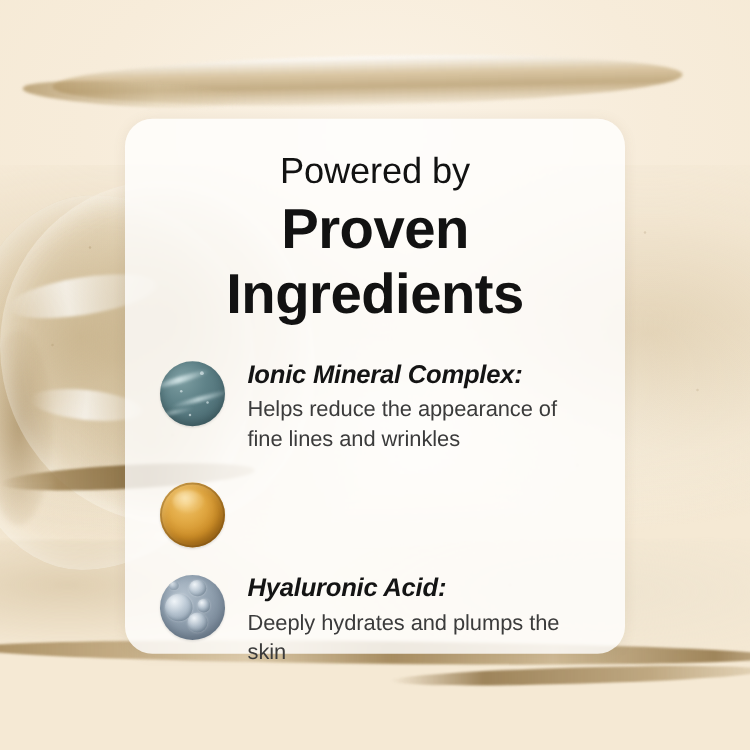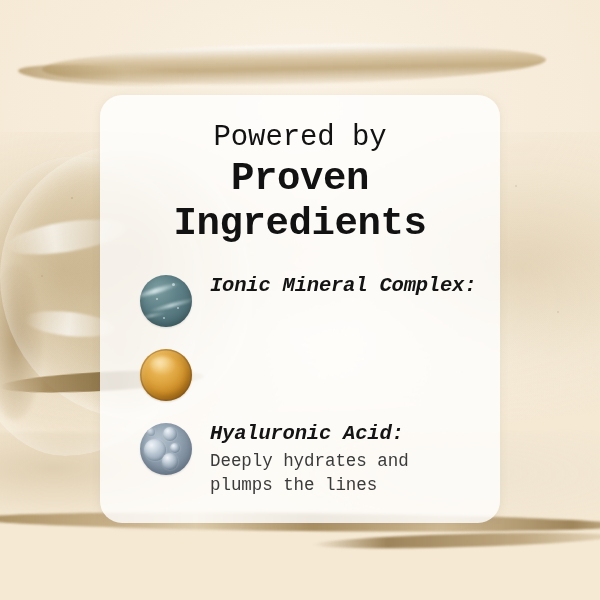--- a/index.html
+++ b/index.html
@@ -15,21 +15,20 @@
     background: #f7ecda;
   }
 
   
   #stage {
     position: relative;
     width: 600px;
     height: 600px;
     overflow: hidden;
     background: #fca5a5;
-    font-family: Liberation Mono, monospace;
   }
 
   
   .bg-layer {
     position: absolute;
     inset: 0;
     pointer-events: none;
   }
 
   
@@ -219,36 +218,36 @@
     line-height: 1.16;
   }
   #heading-line1 {
     display: block;
     font-size: 29px;
     font-weight: 400;
     letter-spacing: -0.1px;
   }
   #heading-line2 {
     display: block;
-    font-size: 39px;
+    font-size: 45px;
     font-weight: 700;
     letter-spacing: -0.4px;
     margin-top: 2px;
   }
 
   
   #ingredient-list {
     margin: 0;
     padding: 26px 0 0 0;
     list-style: none;
   }
   .ingredient-row {
     display: flex;
     align-items: flex-start;
-    padding: 0 22px 0 40px;
+    padding: 0 22px 0 28px;
     margin-bottom: 20px;
   }
   .ingredient-row:last-child { margin-bottom: 14px; }
 
   .swatch {
     flex: 0 0 auto;
     width: 52px;
     height: 52px;
     border-radius: 50%;
     margin-right: 18px;
@@ -380,20 +379,21 @@
           <span class="streak s1"></span>
           <span class="streak s2"></span>
           <span class="streak s3"></span>
           <span class="dot d1"></span>
           <span class="dot d2"></span>
           <span class="dot d3"></span>
           <span class="dot d4"></span>
         </span>
         <span class="swatch-text">
           <span class="ingredient-name">Ionic Mineral Complex:</span>
+          <span class="ingredient-desc">Helps reduce the appearance of fine lines and wrinkles</span>
         </span>
       </li>
 
       <li class="ingredient-row">
         <span class="swatch sw-gold">
           <span class="gloss"></span>
           <span class="rim"></span>
         </span>
         <span class="swatch-text">
         </span>
@@ -402,19 +402,19 @@
       <li class="ingredient-row">
         <span class="swatch sw-hyaluronic">
           <span class="drop dr1"></span>
           <span class="drop dr2"></span>
           <span class="drop dr3"></span>
           <span class="drop dr4"></span>
           <span class="drop dr5"></span>
         </span>
         <span class="swatch-text">
           <span class="ingredient-name">Hyaluronic Acid:</span>
-          <span class="ingredient-desc">Deeply hydrates and plumps the lines</span>
+          <span class="ingredient-desc">Deeply hydrates and plumps the skin</span>
         </span>
       </li>
 
     </ul>
   </div>
 </div>
 
 </body></html>

